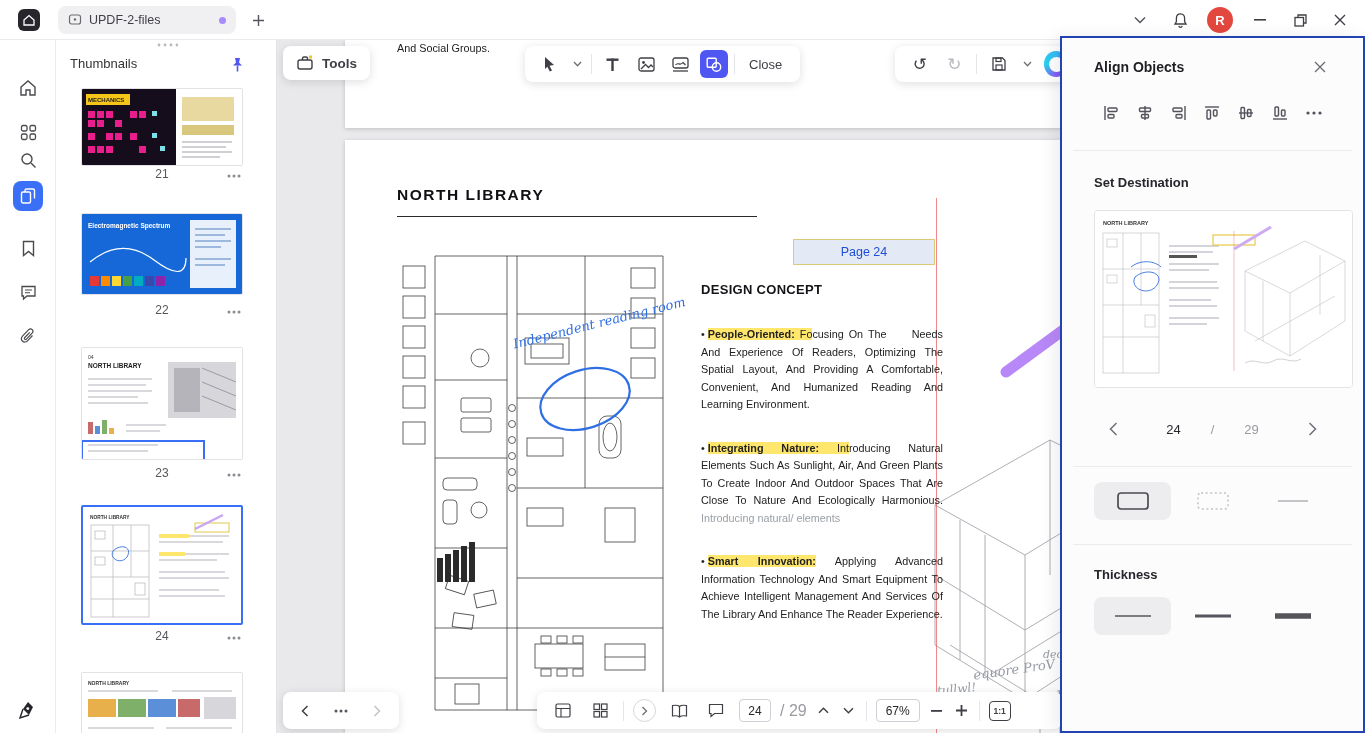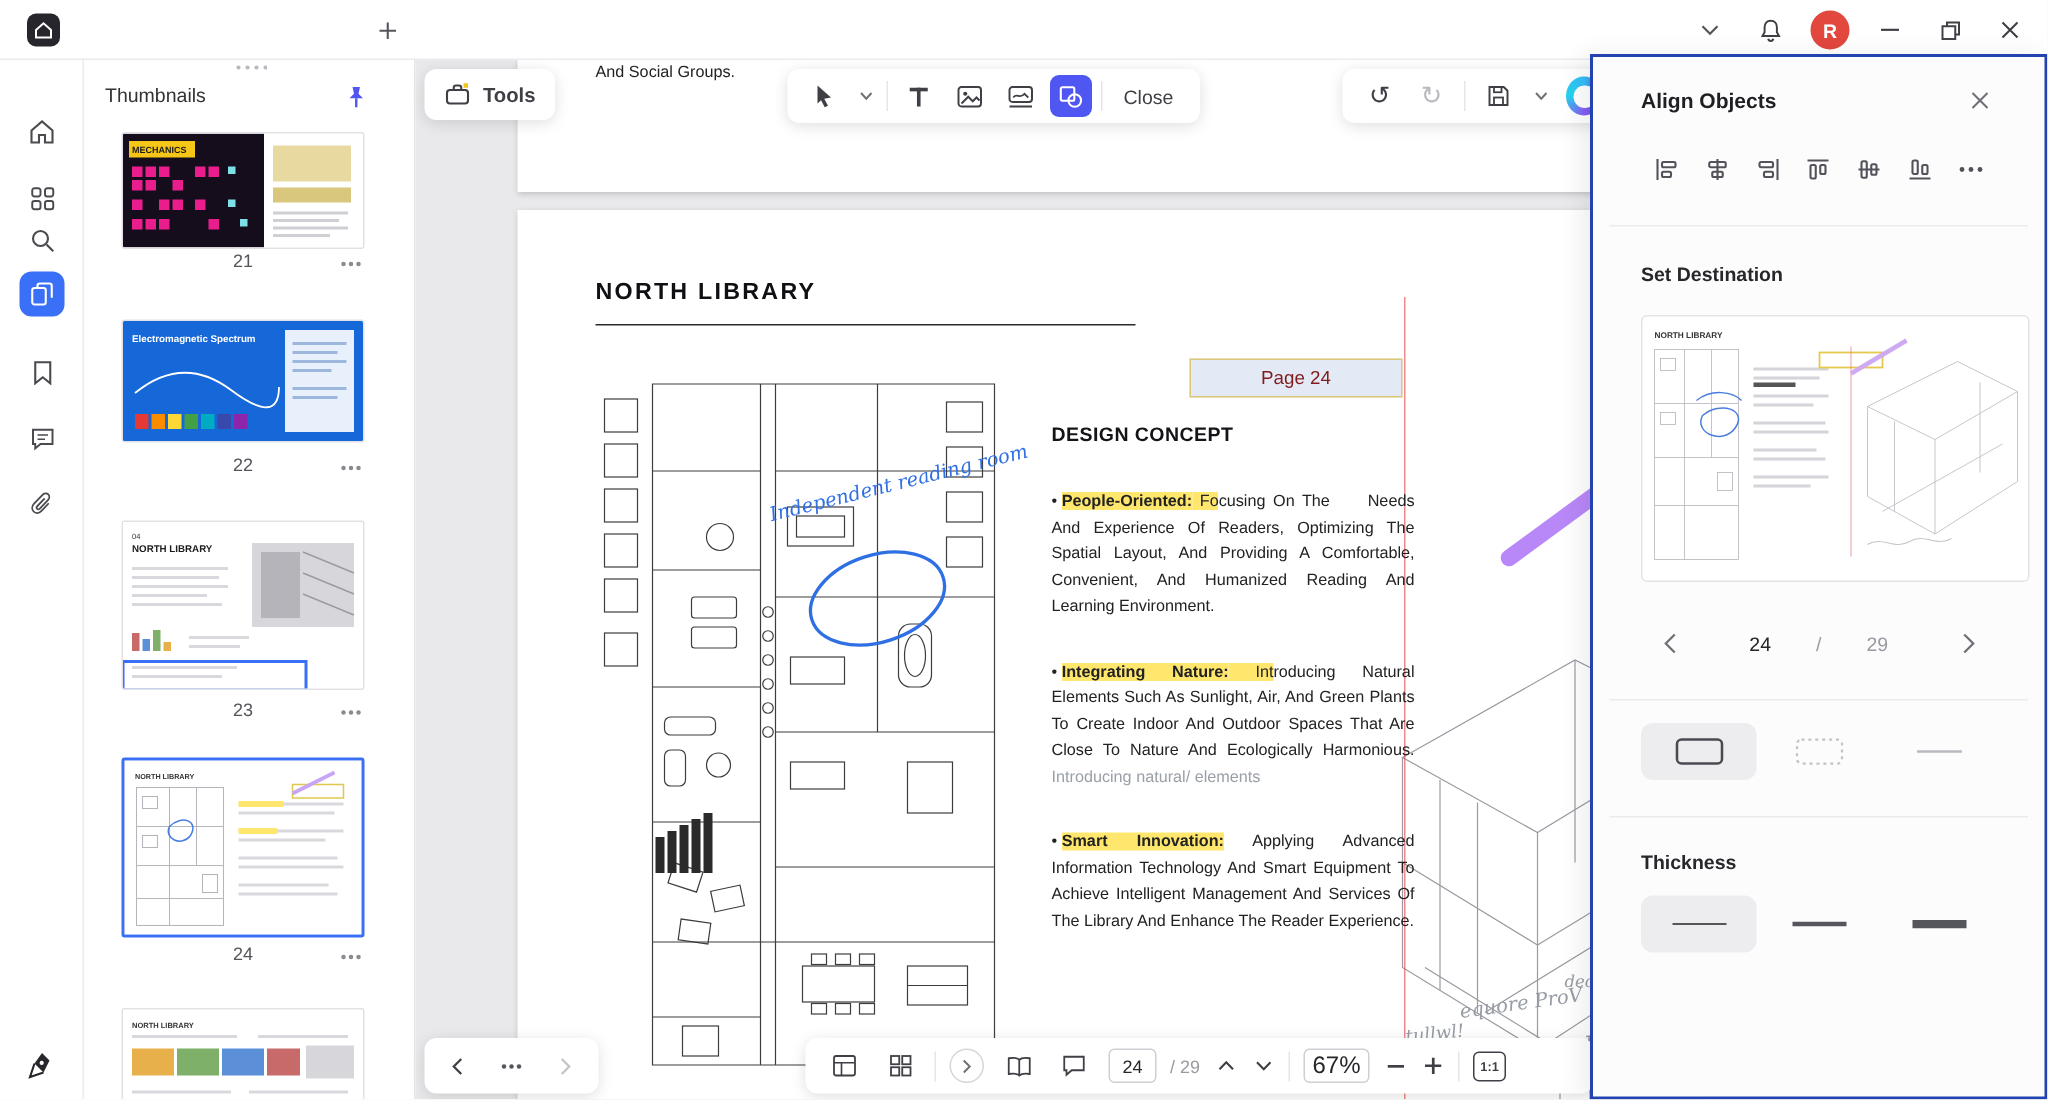--- a/index.html
+++ b/index.html
@@ -56,21 +56,21 @@
   .page-cur{left:68px;top:100px;width:790px;height:593px}
   .doc-title{position:absolute;left:52px;top:46px;font-size:15.5px;font-weight:bold;
     letter-spacing:1.5px;color:#101014}
   .doc-rule{position:absolute;left:52px;top:76px;width:360px;height:1px;background:#2a2a2e}
   .plan{position:absolute;left:50px;top:108px;width:295px;height:470px}
   .sketch3d{position:absolute;left:585px;top:205px;width:215px;height:480px}
   .redline{position:absolute;left:591px;top:58px;width:1px;height:535px;
     background:var(--red_guide,#e5484d);opacity:.65}
   .pagebox{position:absolute;left:448px;top:99px;width:142px;height:26px;background:#e4eaf5;
     border:1px solid #dcc878;display:flex;align-items:center;justify-content:center;
-    font-size:12.5px;color:#7f1d1d}
+    font-size:12.5px;color:#1d4ed8}
   .ink-note{position:absolute;left:166px;top:176px;width:170px;font-family:"DejaVu Serif",serif;
     font-style:italic;font-size:13px;color:var(--ink_blue,#2f6fe4);transform:rotate(-14deg);white-space:nowrap}
   .ink-ellipse{position:absolute;left:190px;top:222px;width:100px;height:74px}
   .concept{position:absolute;left:356px;top:142px;font-size:13px;font-weight:bold;
     letter-spacing:.3px;color:#141418}
   .bullets{position:absolute;left:356px;top:186px;width:242px;font-size:10.8px;
     line-height:17.5px;color:#222;text-align:justify}
   .bullets p{margin:0 0 26px}
   .b-marker{margin-right:3px}
   .hl{background:var(--highlight,#ffe76d)}
@@ -100,23 +100,23 @@
   .ai-orb{width:26px;height:26px;border-radius:50%;
     background:conic-gradient(#38bdf8,#2563eb,#8b5cf6,#22d3ee,#38bdf8);
     display:flex;align-items:center;justify-content:center}
   .ai-orb i{display:block;width:15px;height:15px;border-radius:50%;background:#fff}
 
   
   .bpill{left:283px;top:692px;height:37px;padding:0 8px;gap:8px}
   .bbar{left:537px;top:692px;height:37px;width:525px;padding:0 12px;gap:9px}
   .pg-input{width:32px;height:23px;border:1px solid #cfcfd6;border-radius:4px;text-align:center;
     font-size:12px;color:#27272b;background:#fff;font-family:inherit}
-  .pg-total{font-size:12px;color:#9a9aa0}
+  .pg-total{font-size:16px;color:#9a9aa0}
   .zoom-box{min-width:44px;height:23px;border:1px solid #cfcfd6;border-radius:4px;display:flex;
-    align-items:center;justify-content:center;font-size:16px;color:#27272b}
+    align-items:center;justify-content:center;font-size:12px;color:#27272b}
   .fit-box{width:22px;height:20px;border:1.6px solid #3f3f46;border-radius:4px;display:flex;
     align-items:center;justify-content:center;font-size:8.5px;font-weight:bold;color:#3f3f46}
   .circ-btn{width:23px;height:23px;border:1px solid #d6d6db;border-radius:50%;display:flex;
     align-items:center;justify-content:center;color:#6f6f76}
 
   
   .rpanel{position:absolute;left:1060px;top:36px;width:305px;height:697px;background:#fcfcfd;
     border:2px solid var(--panel_border,#2243b0);z-index:50;box-shadow:-6px 0 16px rgba(0,0,0,.07);
     padding:0 32px;overflow:hidden}
   .rp-head{display:flex;align-items:center;margin-top:18px}
@@ -148,20 +148,28 @@
 </head>
 <body>
 
 <div class="app">
 
   <div class="titlebar">
     <div class="app-logo">
       <svg width="12" height="12" viewBox="0 0 12 12">
         <path d="M1 6 L6 1.5 L11 6 V11 H1 Z" fill="none" stroke="#fff" stroke-width="1.3"></path>
       </svg>
+    </div>
+    <div class="doc-tab">
+      <svg width="14" height="14" viewBox="0 0 14 14">
+        <rect x="1.5" y="2" width="11" height="9" rx="2" fill="none" stroke="#6b6b70" stroke-width="1.2"></rect>
+        <circle cx="7" cy="6.5" r="1.2" fill="#6b6b70"></circle>
+      </svg>
+      <span class="t-title">UPDF-2-files</span>
+      <span class="unsaved-dot"></span>
     </div>
     <div class="tab-add">
       <svg width="13" height="13" viewBox="0 0 13 13">
         <path d="M6.5 1 V12 M1 6.5 H12" stroke="#55555c" stroke-width="1.4"></path>
       </svg>
     </div>
     <div class="tb-right">
       <div class="winbtn">
         <svg width="12" height="8" viewBox="0 0 12 8">
           <path d="M1 1.5 L6 6.5 L11 1.5" fill="none" stroke="#55555c" stroke-width="1.5"></path>

